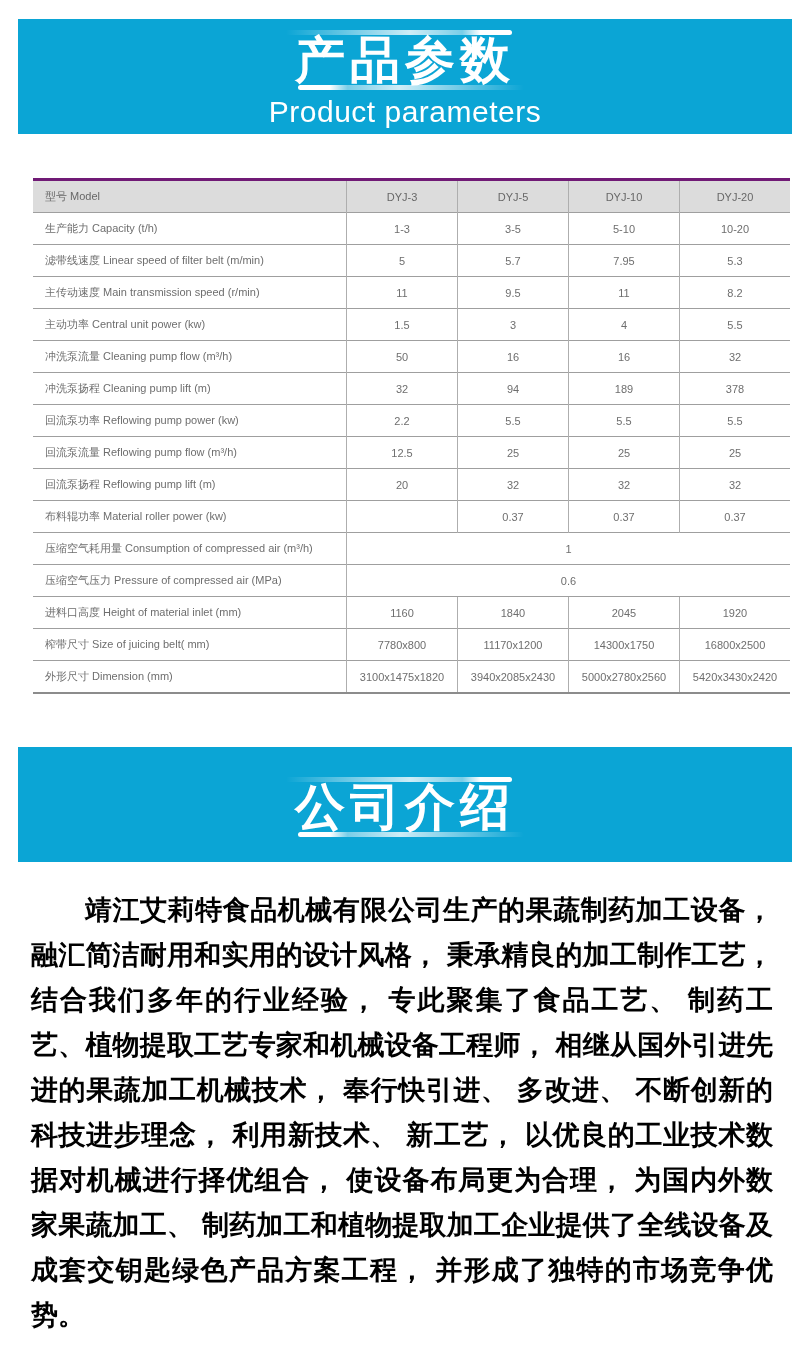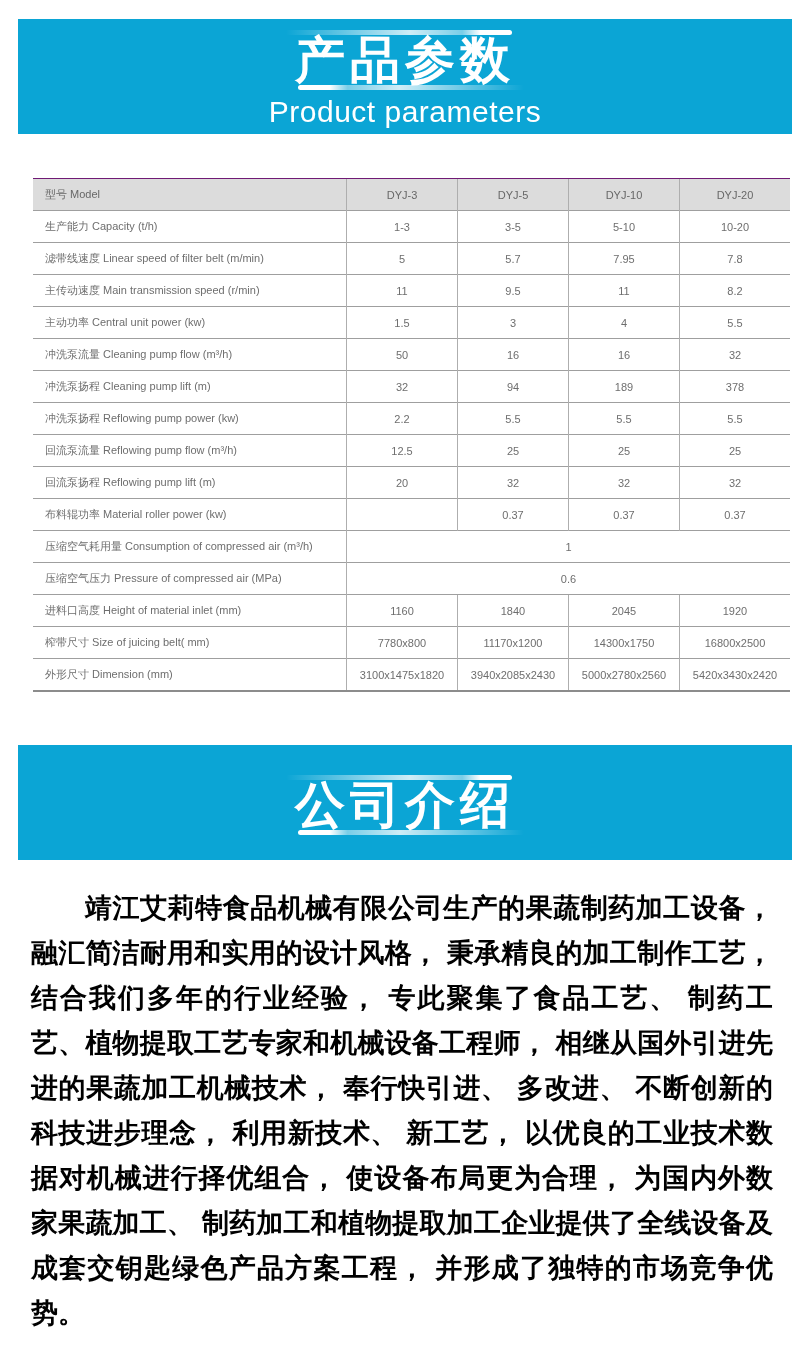--- a/index.html
+++ b/index.html
@@ -40,21 +40,21 @@
   .table-wrap{margin:44px 34px 0 33px;}
   table{
     width:732px;border-collapse:collapse;table-layout:fixed;
     font-size:11px;color:#6e6e6e;
     border-bottom:2px solid #8c8c8c;
   }
   th,td{
     height:29px;font-weight:normal;border-top:1px solid #9f9f9f;
     overflow:hidden;white-space:nowrap;
   }
-  thead th{background:#dcdcdc;border-top:1px solid #701a75;color:#676767;}
+  thead th{background:#dcdcdc;border-top:3px solid #701a75;color:#676767;}
   .label-cell{text-align:left;padding-left:12px;width:300px;}
   .value-cell{text-align:center;border-left:1px solid #aeaeae;width:108px;}
 
   
   .intro{
     margin:26px 26px 0 31px;
     font-size:27px;line-height:45px;font-weight:700;color:#000;
     text-align:justify;text-indent:2em;
   }
 </style>
@@ -89,21 +89,21 @@
             <td class="value-cell">1-3</td>
             <td class="value-cell">3-5</td>
             <td class="value-cell">5-10</td>
             <td class="value-cell">10-20</td>
           </tr>
           <tr>
             <td class="label-cell">滤带线速度 Linear speed of filter belt (m/min)</td>
             <td class="value-cell">5</td>
             <td class="value-cell">5.7</td>
             <td class="value-cell">7.95</td>
-            <td class="value-cell">7.8</td>
+            <td class="value-cell">5.3</td>
           </tr>
           <tr>
             <td class="label-cell">主传动速度 Main transmission speed (r/min)</td>
             <td class="value-cell">11</td>
             <td class="value-cell">9.5</td>
             <td class="value-cell">11</td>
             <td class="value-cell">8.2</td>
           </tr>
           <tr>
             <td class="label-cell">主动功率 Central unit power (kw)</td>
@@ -120,21 +120,21 @@
             <td class="value-cell">32</td>
           </tr>
           <tr>
             <td class="label-cell">冲洗泵扬程 Cleaning pump lift (m)</td>
             <td class="value-cell">32</td>
             <td class="value-cell">94</td>
             <td class="value-cell">189</td>
             <td class="value-cell">378</td>
           </tr>
           <tr>
-            <td class="label-cell">冲洗泵扬程 Reflowing pump power (kw)</td>
+            <td class="label-cell">回流泵功率 Reflowing pump power (kw)</td>
             <td class="value-cell">2.2</td>
             <td class="value-cell">5.5</td>
             <td class="value-cell">5.5</td>
             <td class="value-cell">5.5</td>
           </tr>
           <tr>
             <td class="label-cell">回流泵流量 Reflowing pump flow (m³/h)</td>
             <td class="value-cell">12.5</td>
             <td class="value-cell">25</td>
             <td class="value-cell">25</td>

